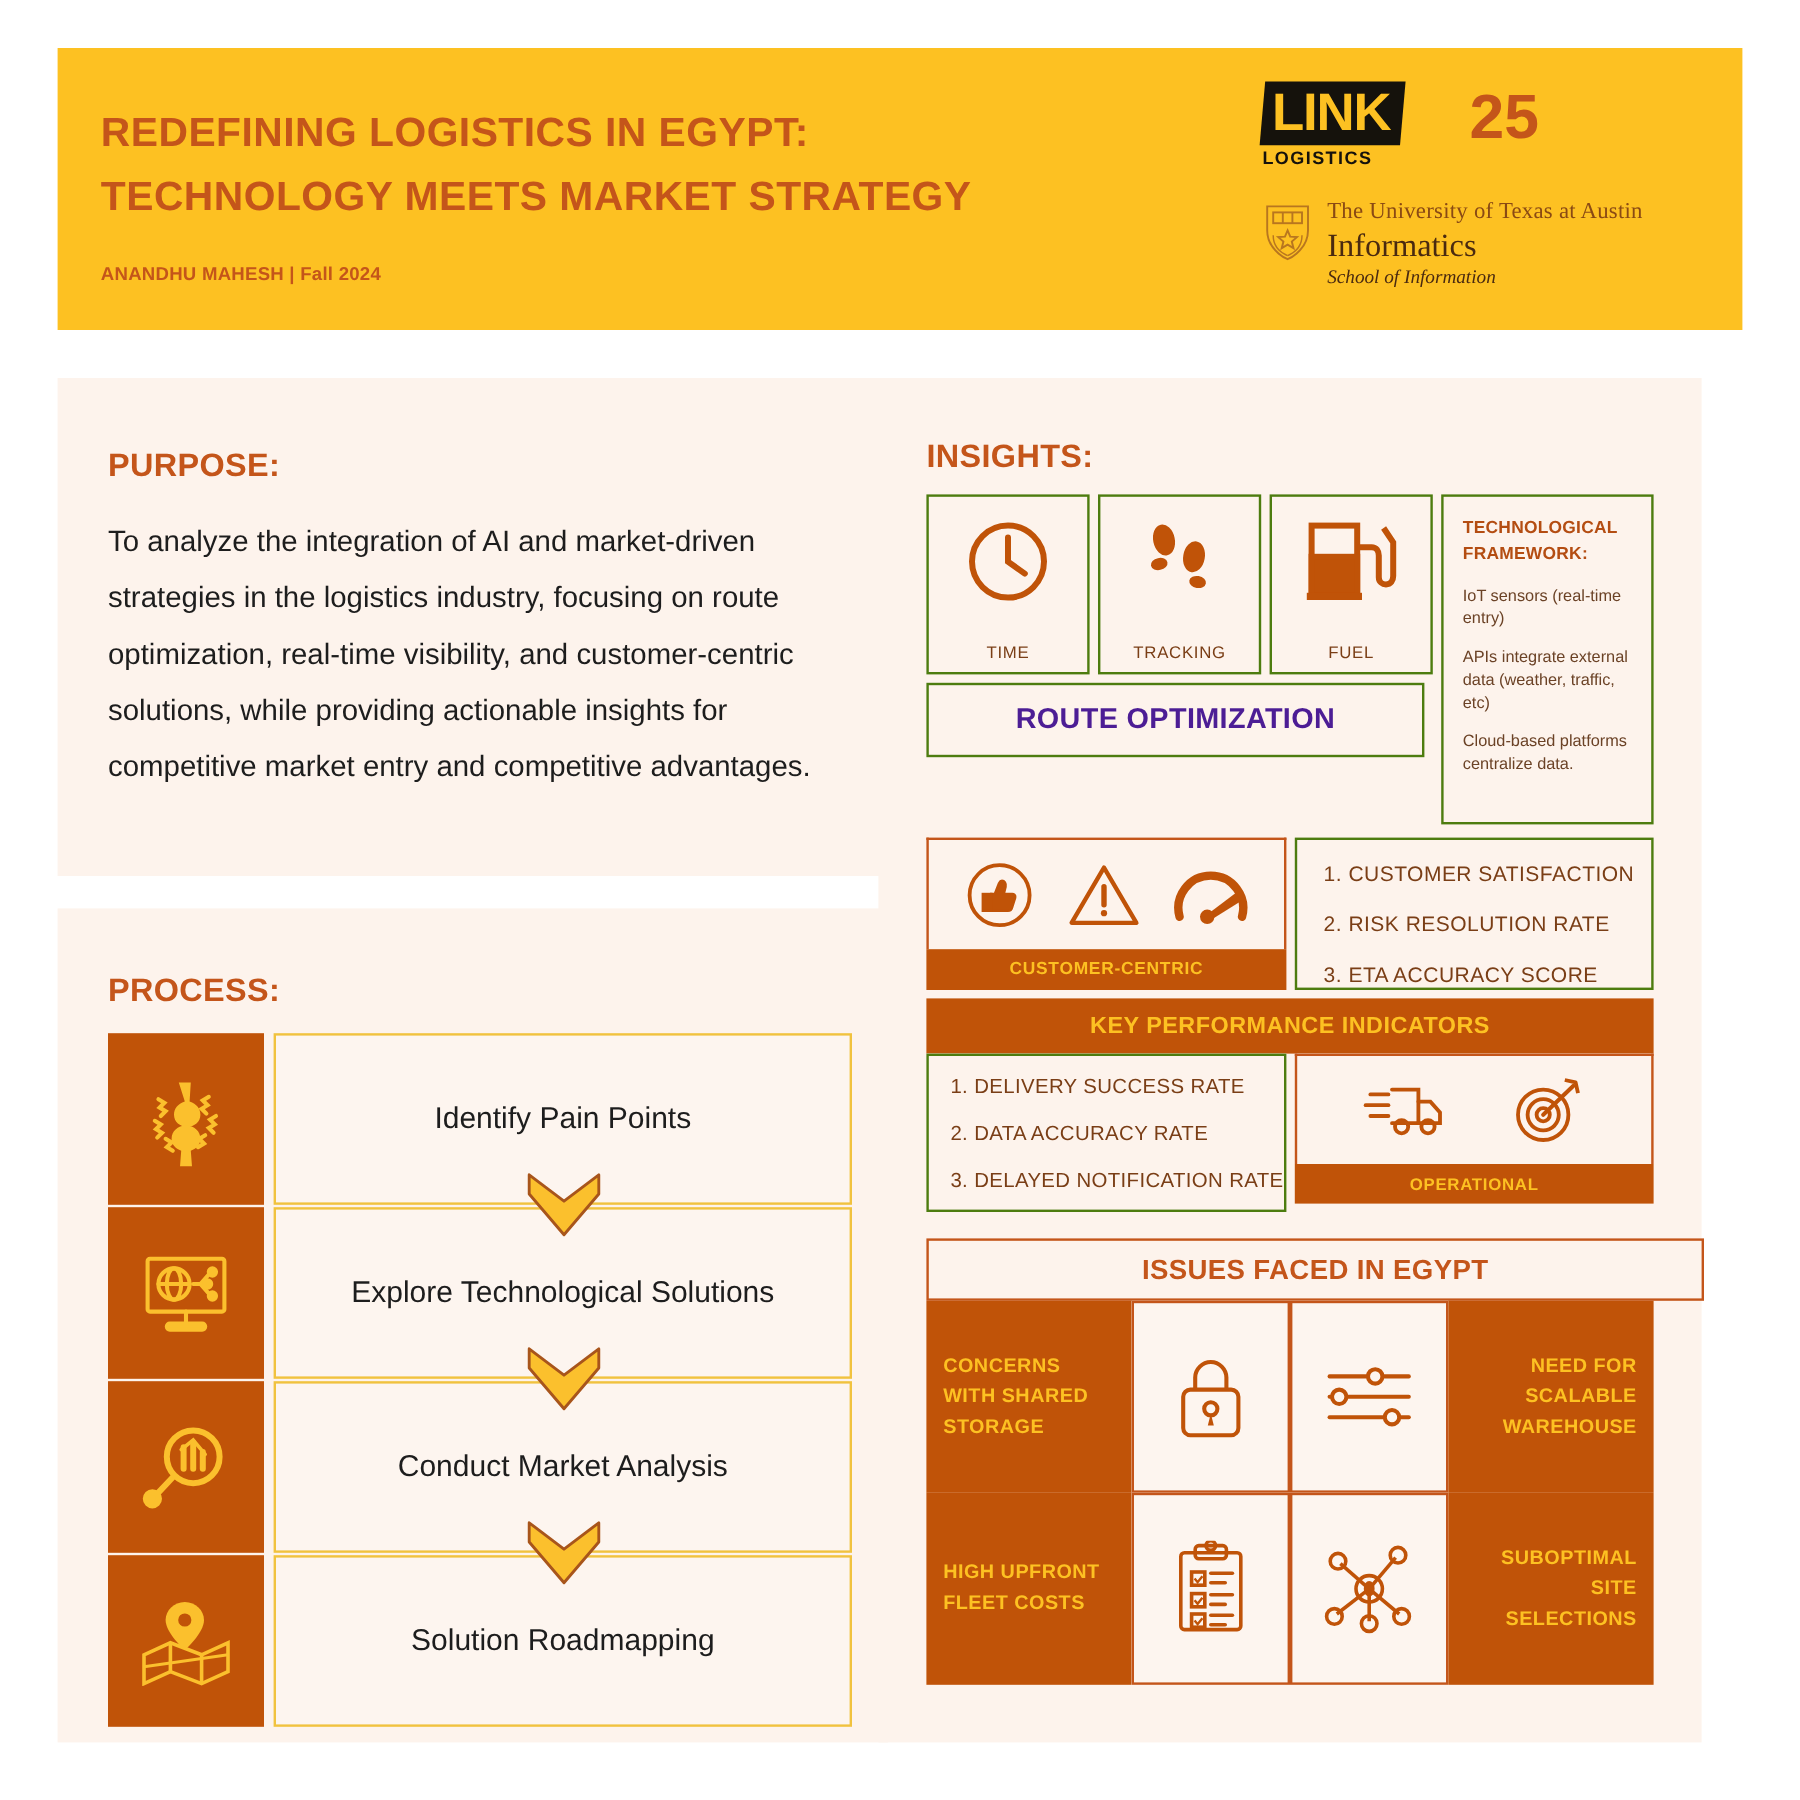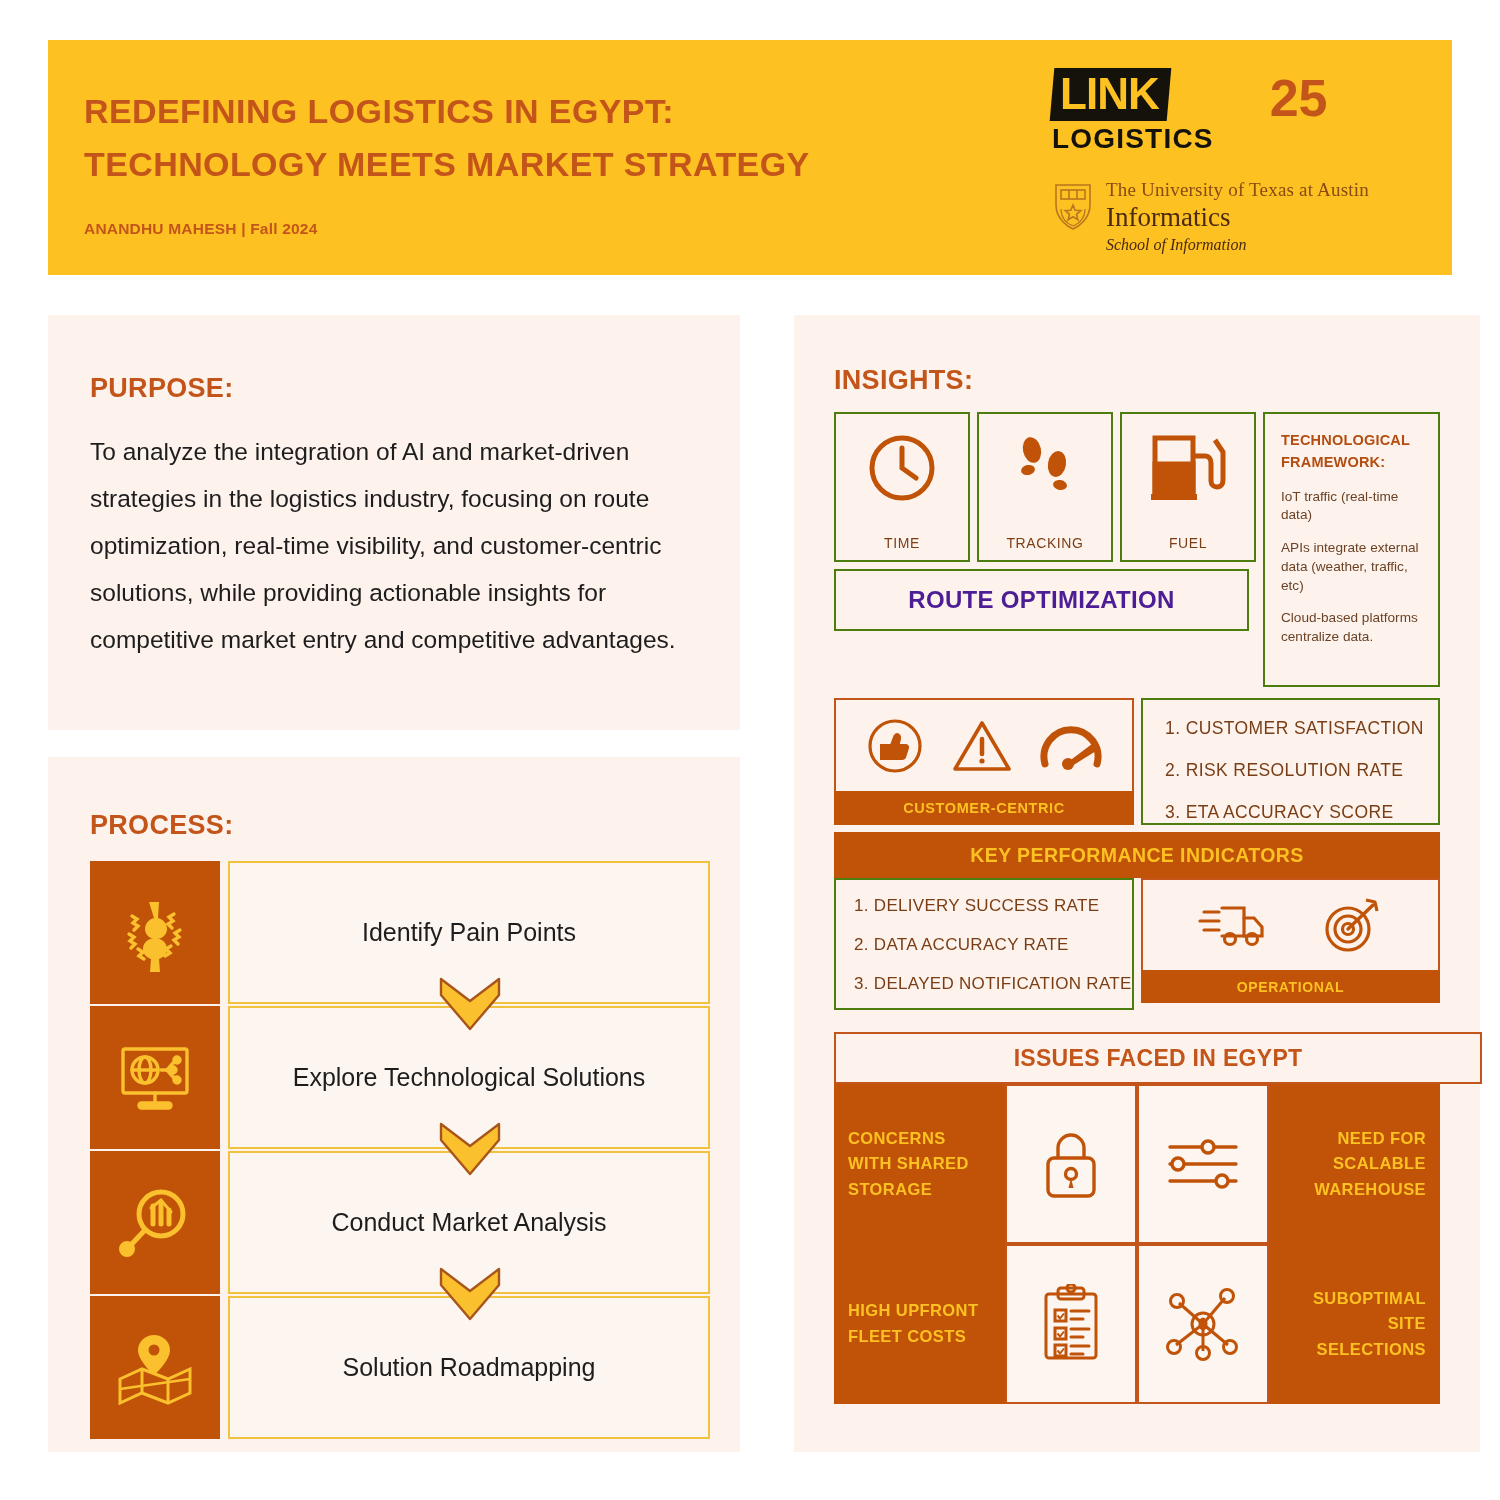--- a/index.html
+++ b/index.html
@@ -49,21 +49,21 @@
     font-weight: 900;
     letter-spacing: -1px;
     line-height: 1;
     padding: 4px 10px 5px 8px;
     transform: skewX(-5deg);
     display: inline-block;
   }
   .link-word span { display: inline-block; transform: skewX(5deg); }
   .logistics-word {
     color: #15120c;
-    font-size: 28px;
+    font-size: 15px;
     font-weight: 900;
     letter-spacing: 1.2px;
     line-height: 1;
     margin-top: 4px;
   }
   .issue-num {
     color: #C4551A;
     font-size: 52px;
     font-weight: 800;
     line-height: 1;
@@ -73,21 +73,21 @@
   .ut-shield { flex: 0 0 auto; margin-top: 2px; }
   .ut-text { font-family: "Liberation Serif", serif; color: #8a4a14; }
   .ut-line1 { font-size: 19px; letter-spacing: 0.2px; line-height: 1.15; }
   .ut-line2 { font-size: 27px; line-height: 1.15; margin-top: 1px; color: #4a2a10; }
   .ut-line3 { font-size: 16px; font-style: italic; line-height: 1.2; margin-top: 2px; color: #4a2a10; }
 
   
   .panel { background: #FDF3EC; position: absolute; }
   #purpose-panel { left: 48px; top: 315px; width: 692px; height: 415px; }
   #process-panel { left: 48px; top: 757px; width: 692px; height: 695px; }
-  #insights-panel { left: 794px; top: 315px; width: 686px; height: 1137px; }
+  #insights-panel { left: 732px; top: 315px; width: 686px; height: 1137px; }
 
   .sec-head {
     color: #C4551A;
     font-size: 27px;
     font-weight: 800;
     letter-spacing: 0.3px;
   }
   #purpose-panel .sec-head { position: absolute; left: 42px; top: 58px; }
   #process-panel .sec-head { position: absolute; left: 42px; top: 53px; }
   #insights-panel .sec-head { position: absolute; left: 40px; top: 50px; }
@@ -333,21 +333,21 @@
           <div class="bx route-box">
             <span>ROUTE OPTIMIZATION</span>
           </div>
         </div>
 
         <div class="bx tech-box">
           <div class="tech-title">
             <div>TECHNOLOGICAL</div>
             <div>FRAMEWORK:</div>
           </div>
-          <div class="tech-item">IoT traffic (real-time data)</div>
+          <div class="tech-item">IoT sensors (real-time entry)</div>
           <div class="tech-item">APIs integrate external data (weather, traffic, etc)</div>
           <div class="tech-item">Cloud-based platforms centralize data.</div>
         </div>
       </div>
 
       <div class="row-flex">
         <div class="cc-block">
           <div class="cc-icons">
             <svg width="58" height="58" viewBox="0 0 58 58" fill="none" stroke="#C05308" stroke-width="3.2">
               <circle cx="29" cy="29" r="25"></circle>

